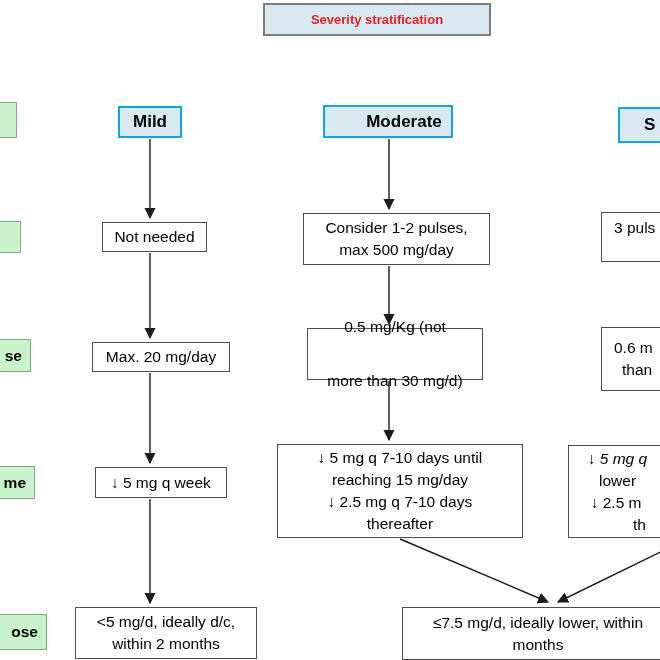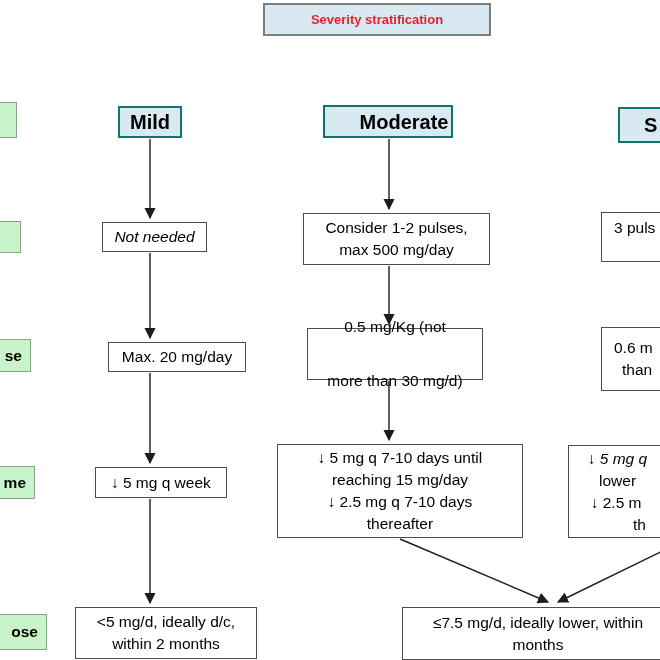--- a/index.html
+++ b/index.html
@@ -8,22 +8,22 @@
     font-family:"Liberation Sans","DejaVu Sans",sans-serif;color:#000;
   }
   #arrows{position:absolute;left:0;top:0;z-index:1;pointer-events:none;}
   .box{
     position:absolute;box-sizing:border-box;z-index:2;background:#fff;
     border:1.6px solid #4d4d4d;display:flex;flex-direction:column;
     align-items:center;justify-content:center;text-align:center;
     font-size:15.5px;line-height:22px;
   }
   .hdr{
-    background:var(--header-fill,#d9e9f2);border:2px solid #0f766e;
-    font-weight:bold;font-size:20px;
+    background:var(--header-fill,#d9e9f2);border:2px solid #0ea5e9;
+    font-weight:bold;font-size:17px;
   }
   .titlebox{
     background:var(--header-fill,#d9e9f2);border:2px solid #7d7d7d;
     color:var(--title-red,#e8212b);font-weight:bold;font-size:13px;
   }
   .green{
     background:var(--label-green,#c9f4c9);border:1.6px solid #85a385;
     font-weight:bold;align-items:flex-end;padding-right:8px;
   }
   .cutL{align-items:flex-start;text-align:left;}
@@ -80,24 +80,24 @@
   <div class="box green" style="left:-100px;top:339px;width:131px;height:33px;">
     <span class="line">se</span>
   </div>
   <div class="box green" style="left:-100px;top:466px;width:135px;height:33px;">
     <span class="line">me</span>
   </div>
   <div class="box green" style="left:-100px;top:614px;width:147px;height:36px;">
     <span class="line">ose</span>
   </div>
 
-  <div class="box" style="left:102px;top:222px;width:105px;height:30px;font-style:italic;">
+  <div class="box" style="left:102px;top:222px;width:105px;height:30px;">
     <span class="line">Not needed</span>
   </div>
-  <div class="box" style="left:92px;top:342px;width:138px;height:30px;margin-left:16px;">
+  <div class="box" style="left:92px;top:342px;width:138px;height:30px;">
     <span class="line">Max. 20 mg/day</span>
   </div>
   <div class="box" style="left:95px;top:467px;width:132px;height:31px;">
     <span class="line"><span class="dn">↓</span><span>5 mg q week</span></span>
   </div>
   <div class="box" style="left:75px;top:607px;width:182px;height:52px;">
     <span class="line">&lt;5 mg/d, ideally d/c,</span>
     <span class="line">within 2 months</span>
   </div>
 

